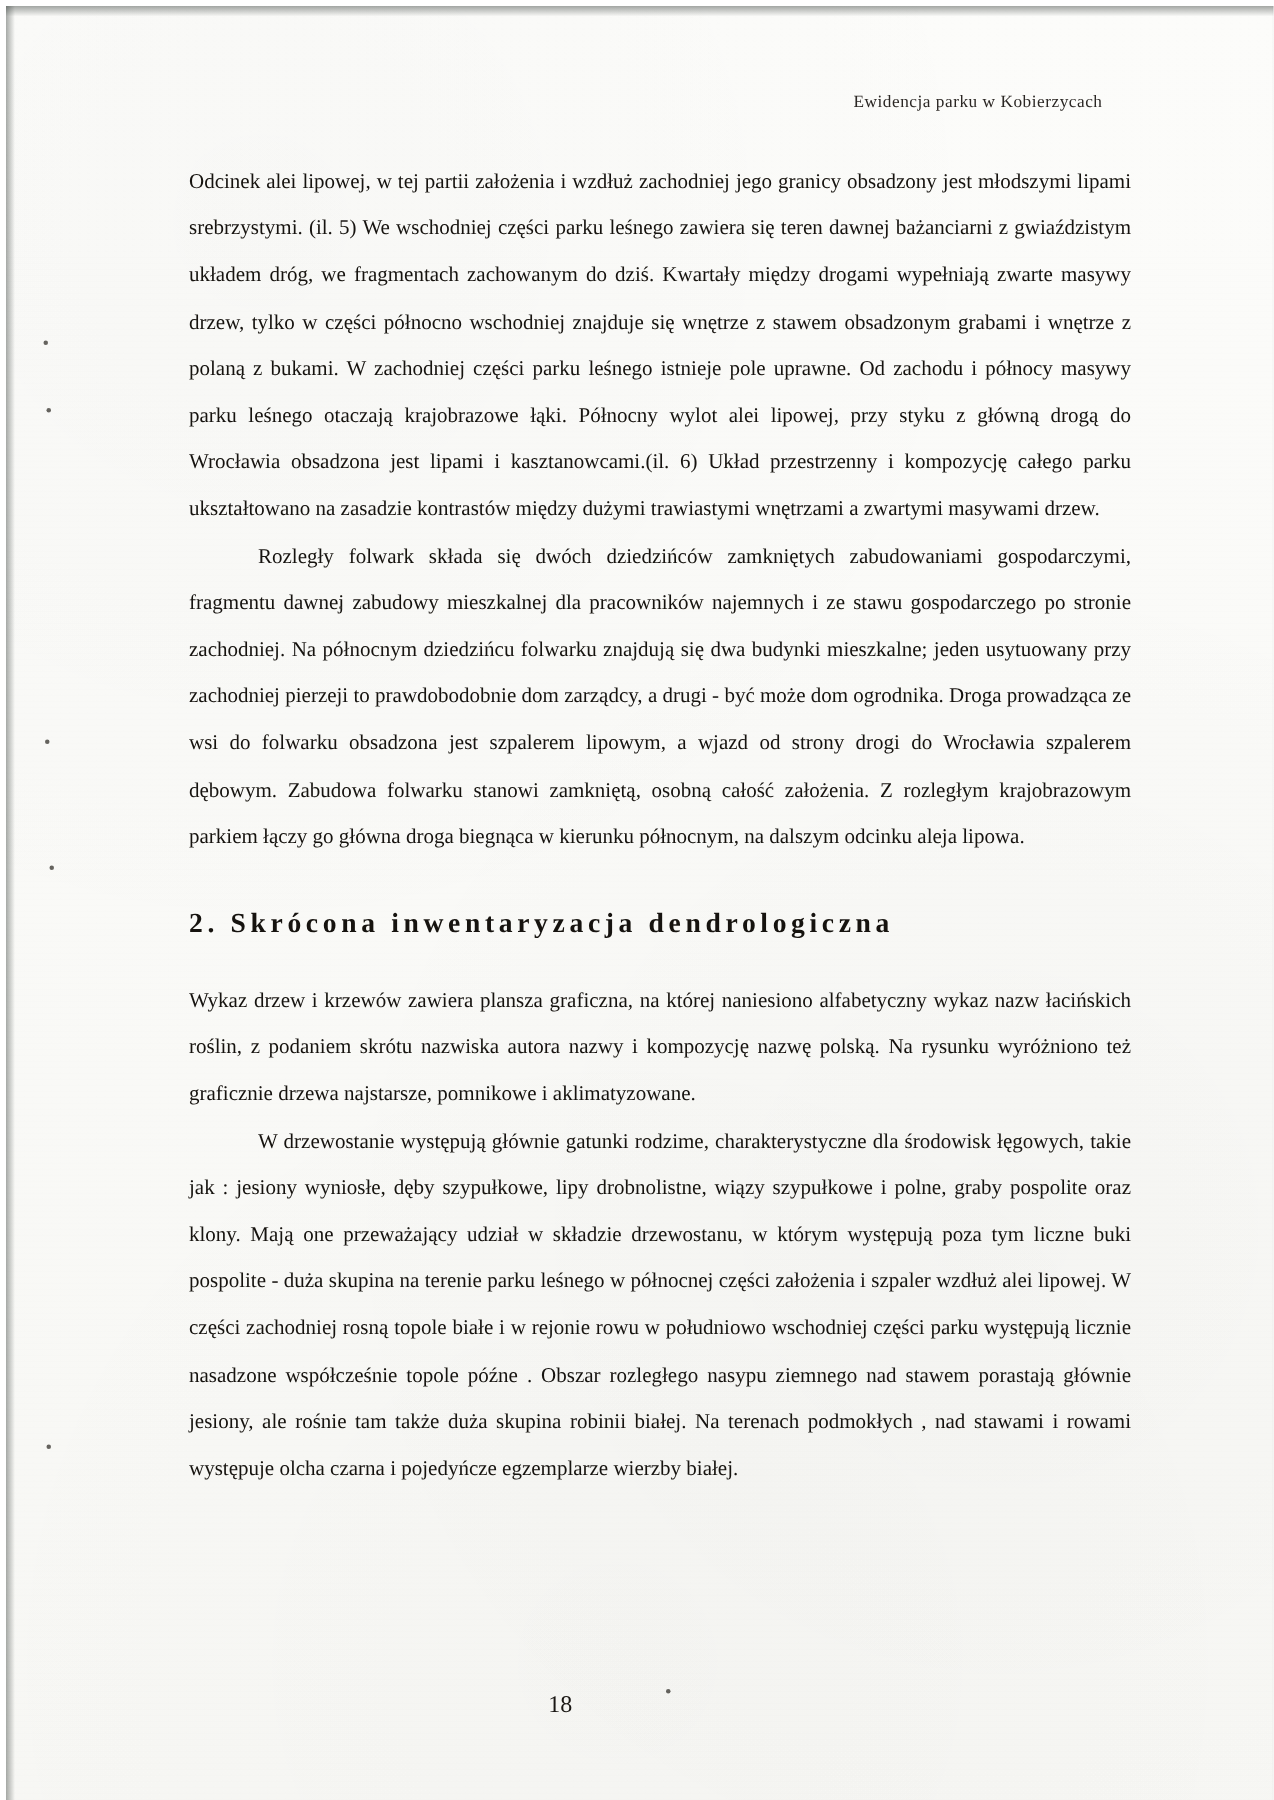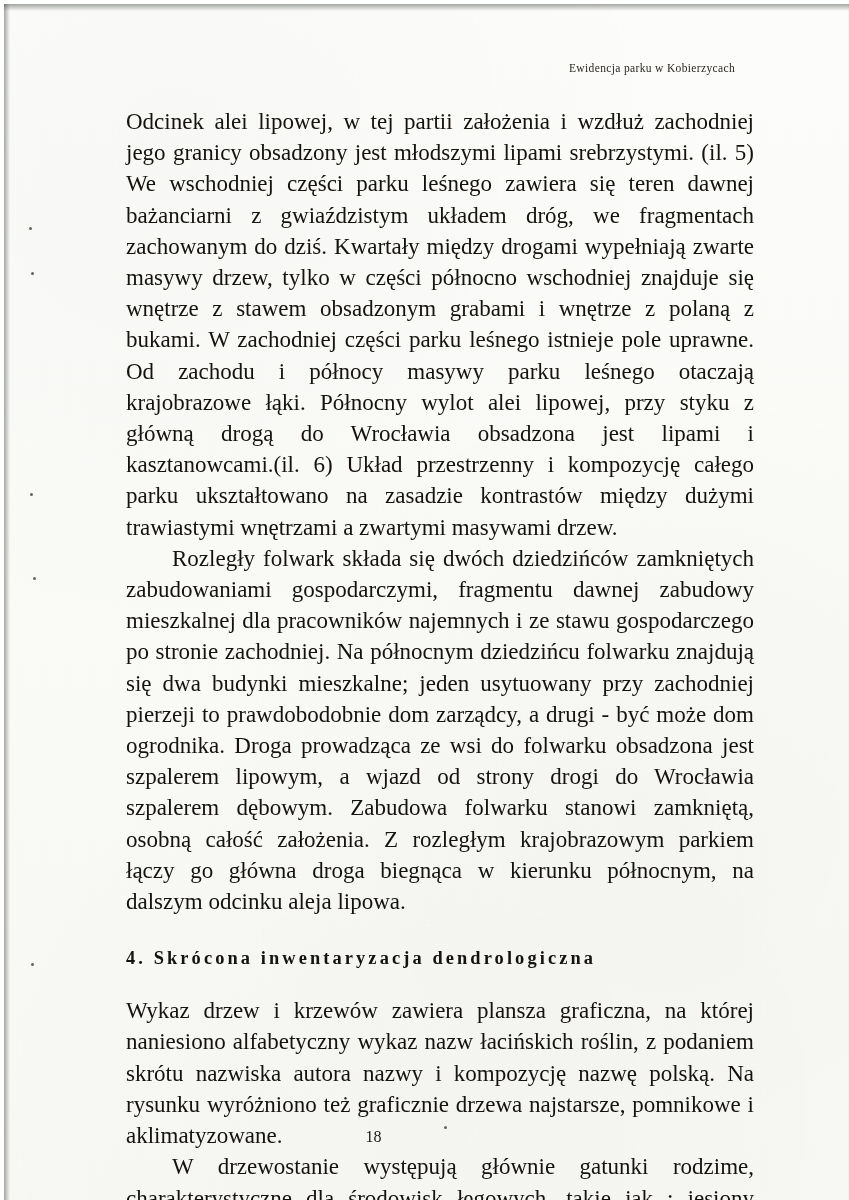--- a/index.html
+++ b/index.html
@@ -72,21 +72,21 @@
   
   .text-column {
     position: absolute;
     left: 122px;
     top: 102px;
     width: 628px;
   }
 
   p.body-par {
     margin: 0;
-    font-size: 23px;
+    font-size: 14px;
     line-height: 31.2px;
     text-align: justify;
     text-justify: inter-word;
     color: #16130f;
     hyphens: none;
   }
 
   p.indent { text-indent: 46px; }
 
   
@@ -141,21 +141,21 @@
   <div class="scan-edge-bottom"></div>
 
   <div class="running-head">Ewidencja parku w Kobierzycach</div>
 
   <div class="text-column">
 
     <p class="body-par">Odcinek alei lipowej, w tej partii założenia i wzdłuż zachodniej jego granicy obsadzony jest młodszymi lipami srebrzystymi. (il. 5) We wschodniej części parku leśnego zawiera się teren dawnej bażanciarni z gwiaździstym układem dróg, we fragmentach zachowanym do dziś. Kwartały między drogami wypełniają zwarte masywy drzew, tylko w części północno wschodniej znajduje się wnętrze z stawem obsadzonym grabami i wnętrze z polaną z bukami. W zachodniej części parku leśnego istnieje pole uprawne. Od zachodu i północy masywy parku leśnego otaczają krajobrazowe łąki. Północny wylot alei lipowej, przy styku z główną drogą do Wrocławia obsadzona jest lipami i kasztanowcami.(il. 6) Układ przestrzenny i kompozycję całego parku ukształtowano na zasadzie kontrastów między dużymi trawiastymi wnętrzami a zwartymi masywami drzew.</p>
 
     <p class="body-par indent">Rozległy folwark składa się dwóch dziedzińców zamkniętych zabudowaniami gospodarczymi, fragmentu dawnej zabudowy mieszkalnej dla pracowników najemnych i ze stawu gospodarczego po stronie zachodniej. Na północnym dziedzińcu folwarku znajdują się dwa budynki mieszkalne; jeden usytuowany przy zachodniej pierzeji to prawdobodobnie dom zarządcy, a drugi - być może dom ogrodnika. Droga prowadząca ze wsi do folwarku obsadzona jest szpalerem lipowym, a wjazd od strony drogi do Wrocławia szpalerem dębowym. Zabudowa folwarku stanowi zamkniętą, osobną całość założenia. Z rozległym krajobrazowym parkiem łączy go główna droga biegnąca w kierunku północnym, na dalszym odcinku aleja lipowa.</p>
 
-    <h2 class="section-heading">4. Skrócona inwentaryzacja dendrologiczna</h2>
+    <h2 class="section-heading">2. Skrócona inwentaryzacja dendrologiczna</h2>
 
 
     <p class="body-par">Wykaz drzew i krzewów zawiera plansza graficzna, na której naniesiono alfabetyczny wykaz nazw łacińskich roślin, z podaniem skrótu nazwiska autora nazwy i kompozycję nazwę polską. Na rysunku wyróżniono też graficznie drzewa najstarsze, pomnikowe i aklimatyzowane.</p>
 
     <p class="body-par indent">W drzewostanie występują głównie gatunki rodzime, charakterystyczne dla środowisk łęgowych, takie jak : jesiony wyniosłe, dęby szypułkowe, lipy drobnolistne, wiązy szypułkowe i polne, graby pospolite oraz klony. Mają one przeważający udział w składzie drzewostanu, w którym występują poza tym liczne buki pospolite - duża skupina na terenie parku leśnego w północnej części założenia i szpaler wzdłuż alei lipowej. W części zachodniej rosną topole białe i w rejonie rowu w południowo wschodniej części parku występują licznie nasadzone współcześnie topole późne . Obszar rozległego nasypu ziemnego nad stawem porastają głównie jesiony, ale rośnie tam także duża skupina robinii białej. Na terenach podmokłych , nad stawami i rowami występuje olcha czarna i pojedyńcze egzemplarze wierzby białej.</p>
 
   </div>
 
   <div class="folio">18</div>
 

